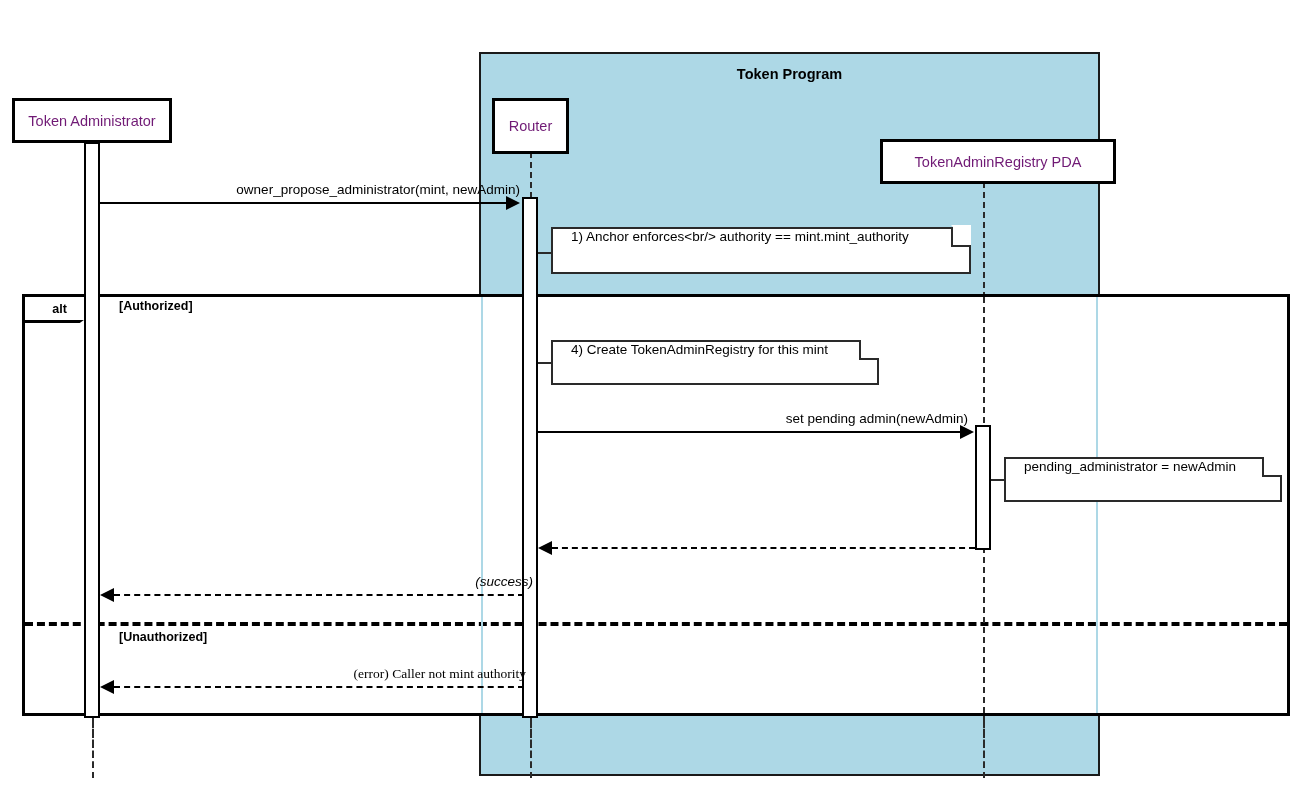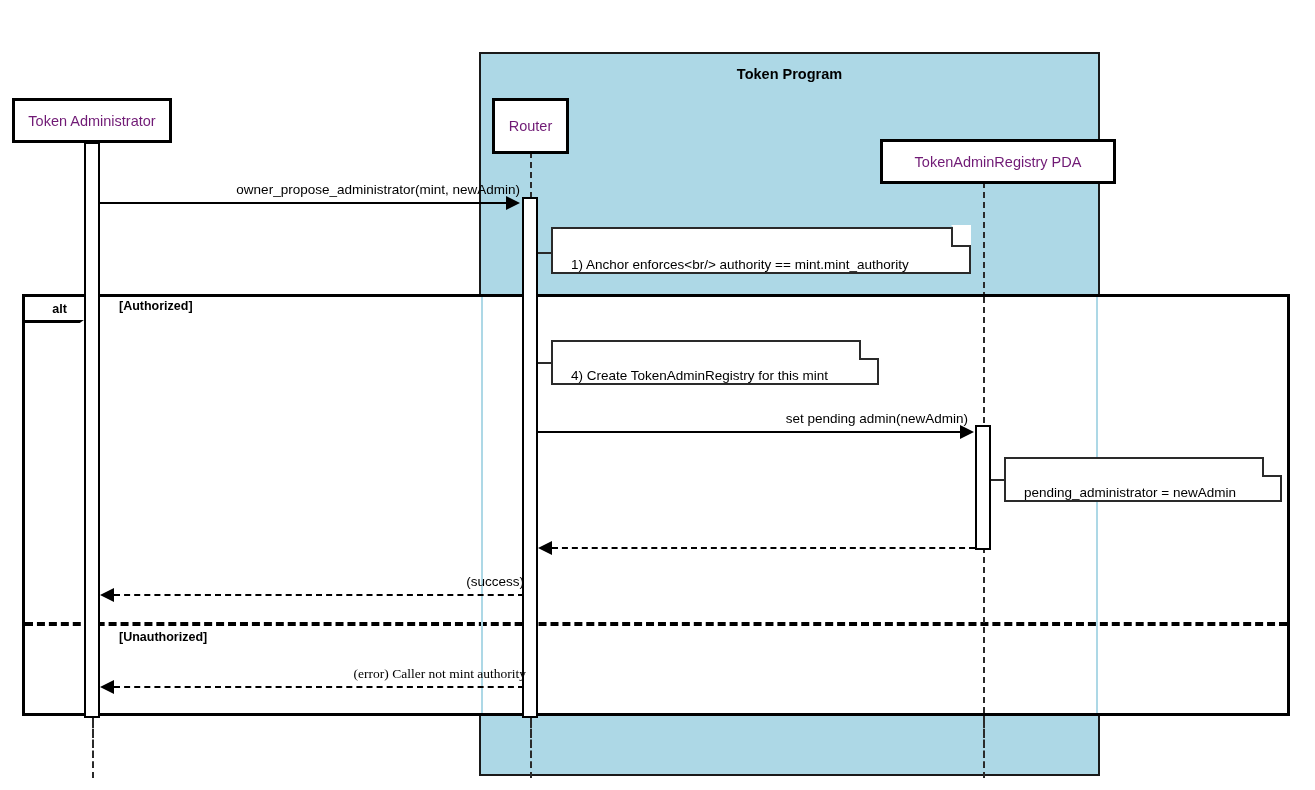--- a/index.html
+++ b/index.html
@@ -110,21 +110,21 @@
     background: transparent;
   }
 
   
   .note {
     position: absolute;
     background: #ffffff;
     border: 2px solid #2a2a2a;
     box-sizing: border-box;
     display: flex;
-    align-items: flex-end;
+    align-items: flex-start;
     font-size: 13.5px;
     color: #000;
     white-space: nowrap;
     padding-left: 18px;
     padding-right: 22px;
   }
   .note-fold {
     position: absolute;
     top: -2px;
     right: -2px;
@@ -267,21 +267,21 @@
     <span>pending_administrator = newAdmin</span>
     <span class="note-corner-tri"></span>
     <span class="note-fold"></span>
   </div>
 
   <div class="msg-line dashed" style="left:552px; top:547px; width:423px;"></div>
   <div class="arrow-left" style="left:538px; top:541px;"></div>
 
   <div class="msg-line dashed" style="left:114px; top:594px; width:410px;"></div>
   <div class="arrow-left" style="left:100px; top:588px;"></div>
-  <div class="msg-label" style="left:114px; top:574px; width:410px;">(success)</div>
+  <div class="msg-label" style="left:123px; top:574px; width:410px;font-style:italic;">(success)</div>
 
   <div class="msg-line dashed" style="left:114px; top:686px; width:410px;"></div>
   <div class="arrow-left" style="left:100px; top:680px;"></div>
   <div class="msg-label" style="left:116px; top:666px; width:410px;font-family:Liberation Serif, serif;">(error) Caller not mint authority</div>
 
   <div class="lifeline" style="left:92px; top:718px; height:60px;"></div>
   <div class="lifeline" style="left:530px; top:718px; height:60px;"></div>
   <div class="lifeline" style="left:983px; top:718px; height:60px;"></div>
 
 </div>

